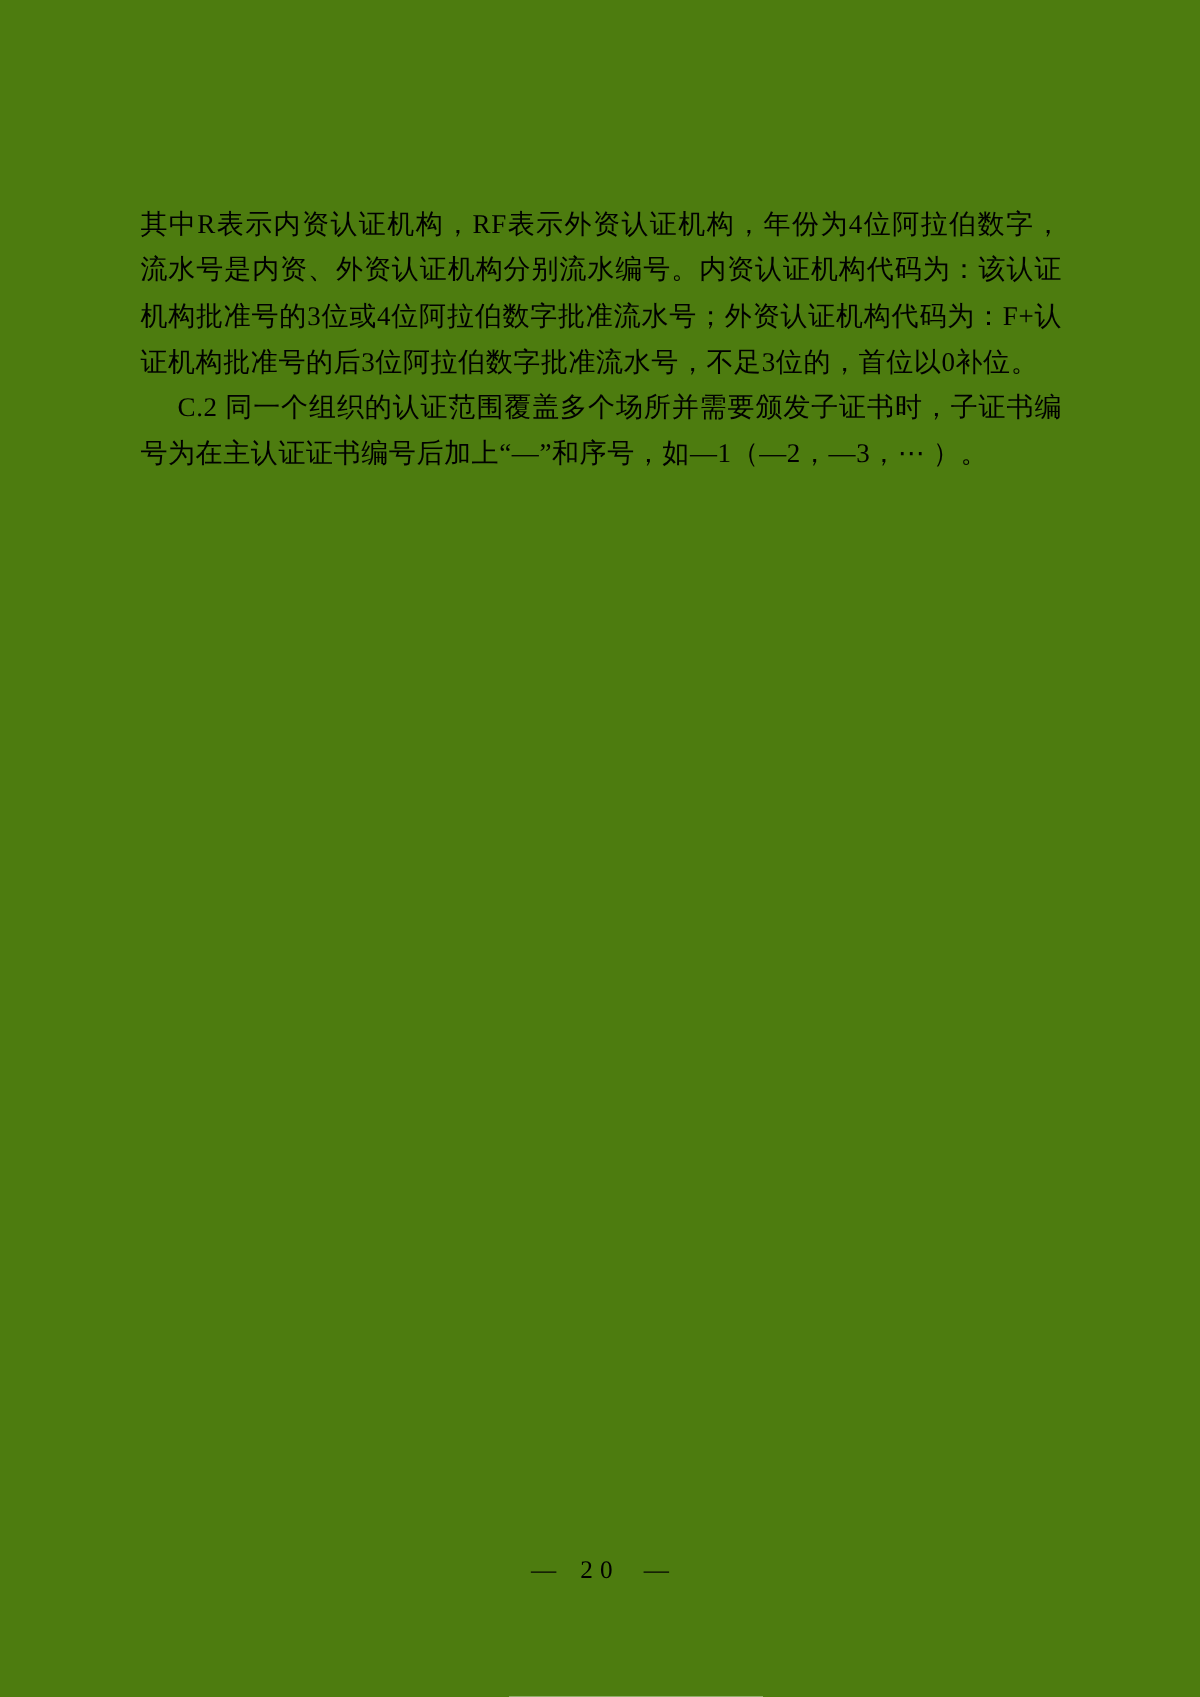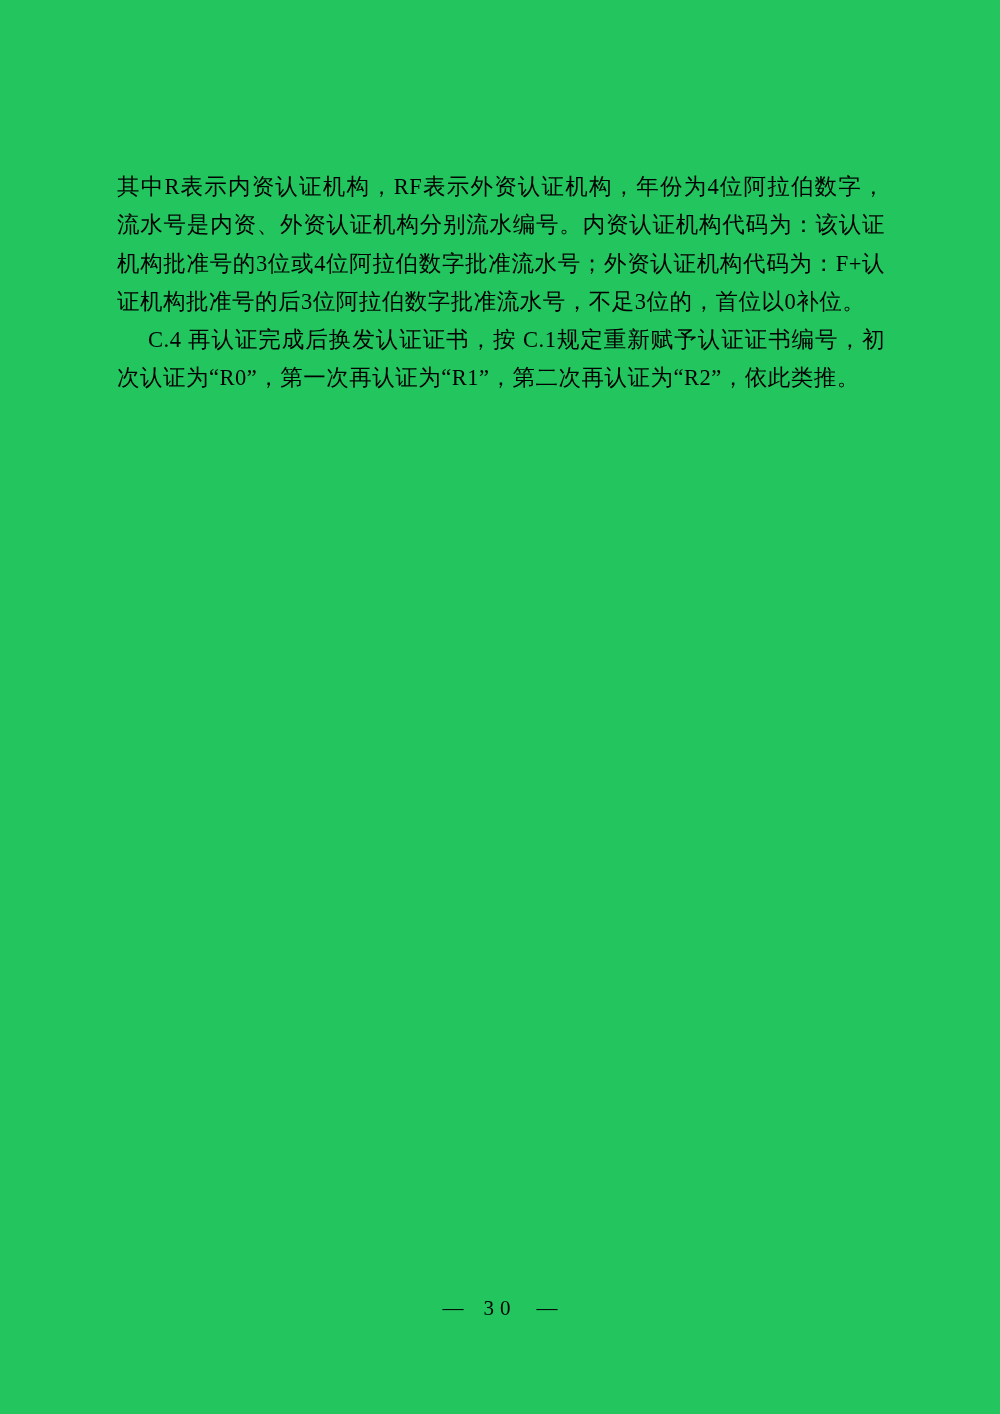--- a/index.html
+++ b/index.html
@@ -4,21 +4,21 @@
 <style>
   html, body {
     margin: 0;
     padding: 0;
     background: #ffffff;
   }
   .page {
     position: relative;
     width: 1000px;
     height: 1414px;
-    background: #22c55e;
+    background: #4d7c0f;
     color: #000000;
     font-family: "Liberation Serif", "DejaVu Serif", serif;
     overflow: hidden;
   }
   .content {
     position: absolute;
     left: 117px;
     top: 168px;
     width: 768px;
     font-size: 22.5px;
@@ -52,22 +52,22 @@
     letter-spacing: 6px;
   }
 </style>
 </head>
 <body>
 
 <div class="page">
 
   <main class="content">
     <p class="para">其中R表示内资认证机构，RF表示外资认证机构，年份为4位阿拉伯数字，流水号是内资、外资认证机构分别流水编号。内资认证机构代码为：该认证机构批准号的3位或4位阿拉伯数字批准流水号；外资认证机构代码为：F+认证机构批准号的后3位阿拉伯数字批准流水号，不足3位的，首位以0补位。</p>
-    <p class="para indent">C.4 再认证完成后换发认证证书，按 C.1规定重新赋予认证证书编号，初次认证为“R0”，第一次再认证为“R1”，第二次再认证为“R2”，依此类推。</p>
+    <p class="para indent">C.2 同一个组织的认证范围覆盖多个场所并需要颁发子证书时，子证书编号为在主认证证书编号后加上“—”和序号，如—1（—2，—3，⋯ ）。</p>
   </main>
 
   <footer class="footer">
     <span class="dash">—</span>
-    <span class="num">30</span>
+    <span class="num">20</span>
     <span class="dash">—</span>
   </footer>
 
 </div>
 
 </body></html>

